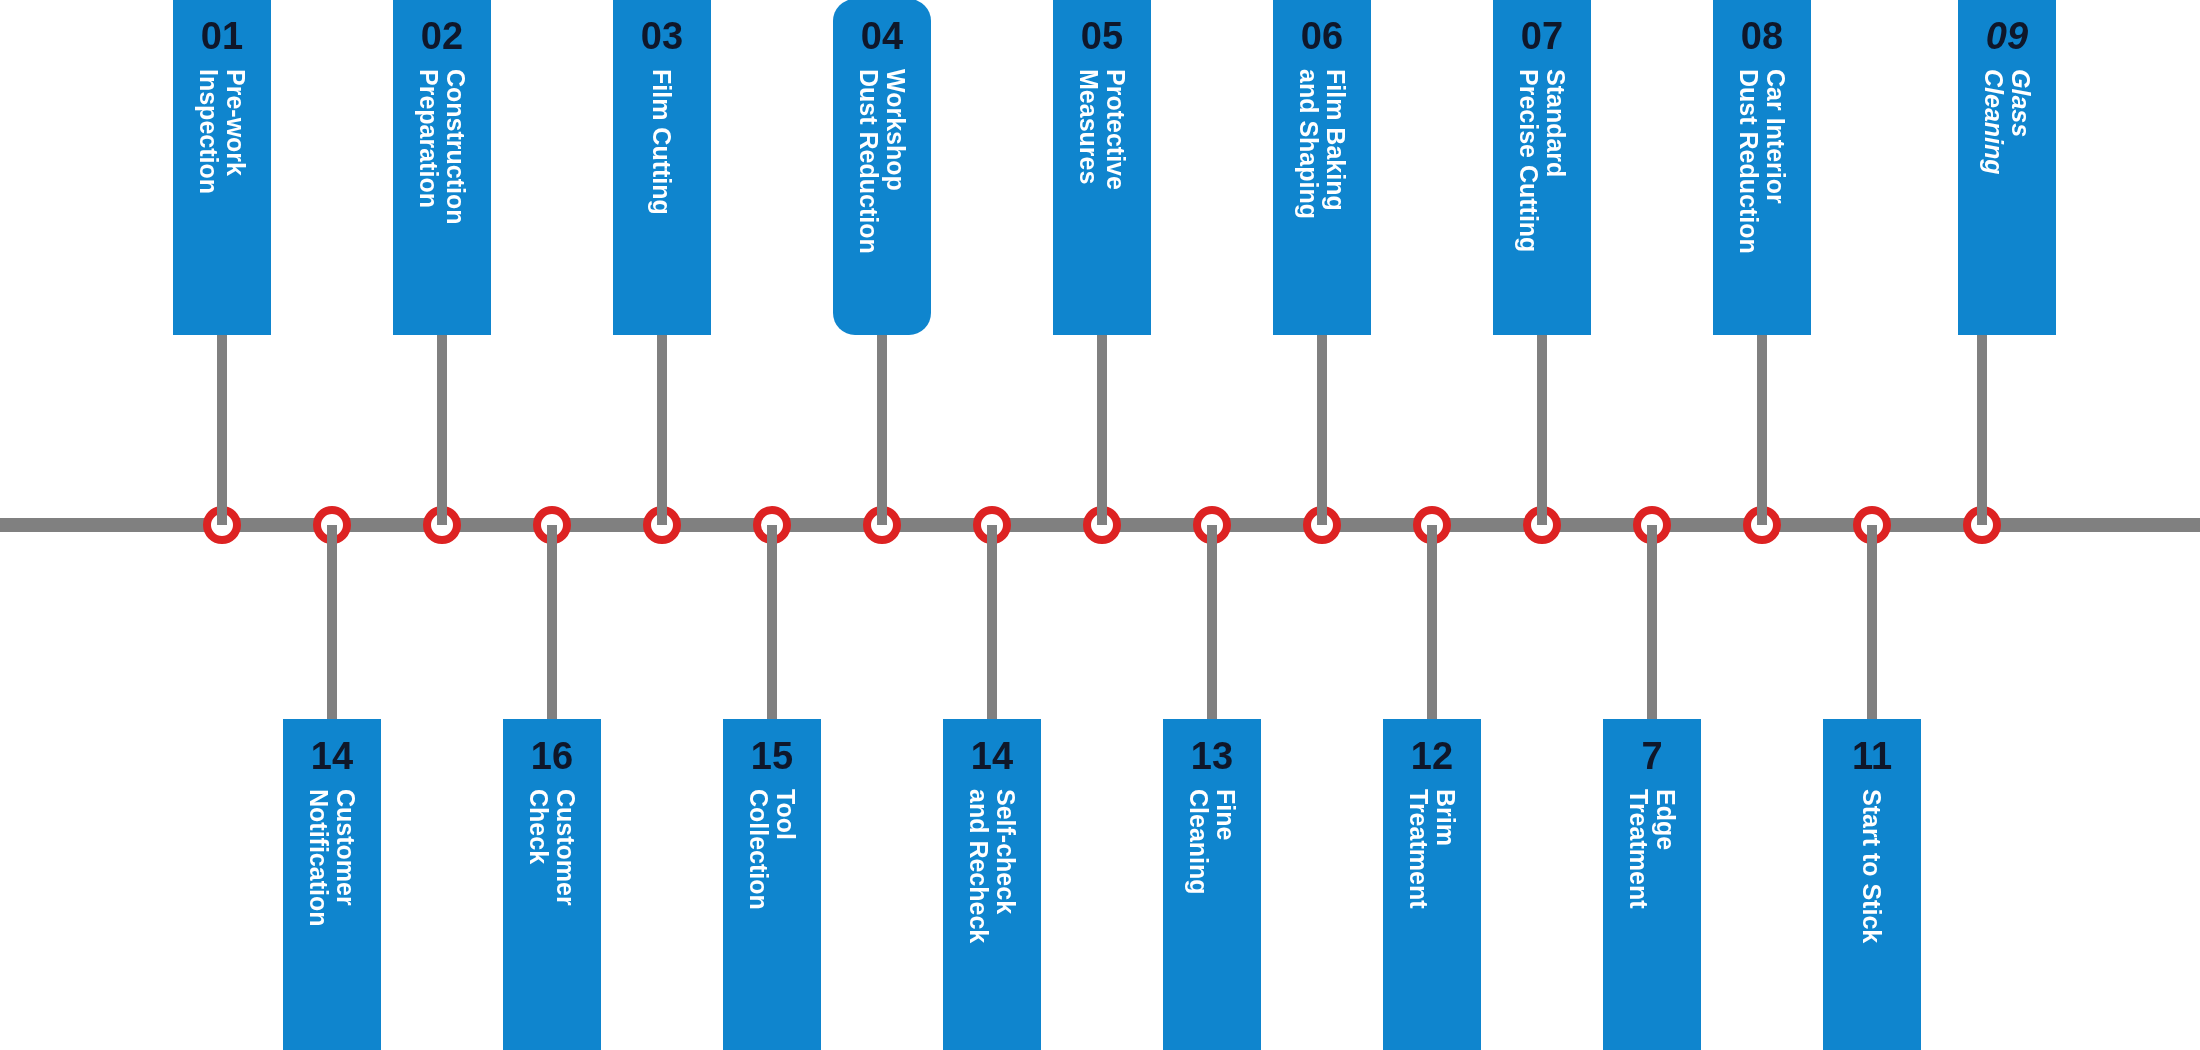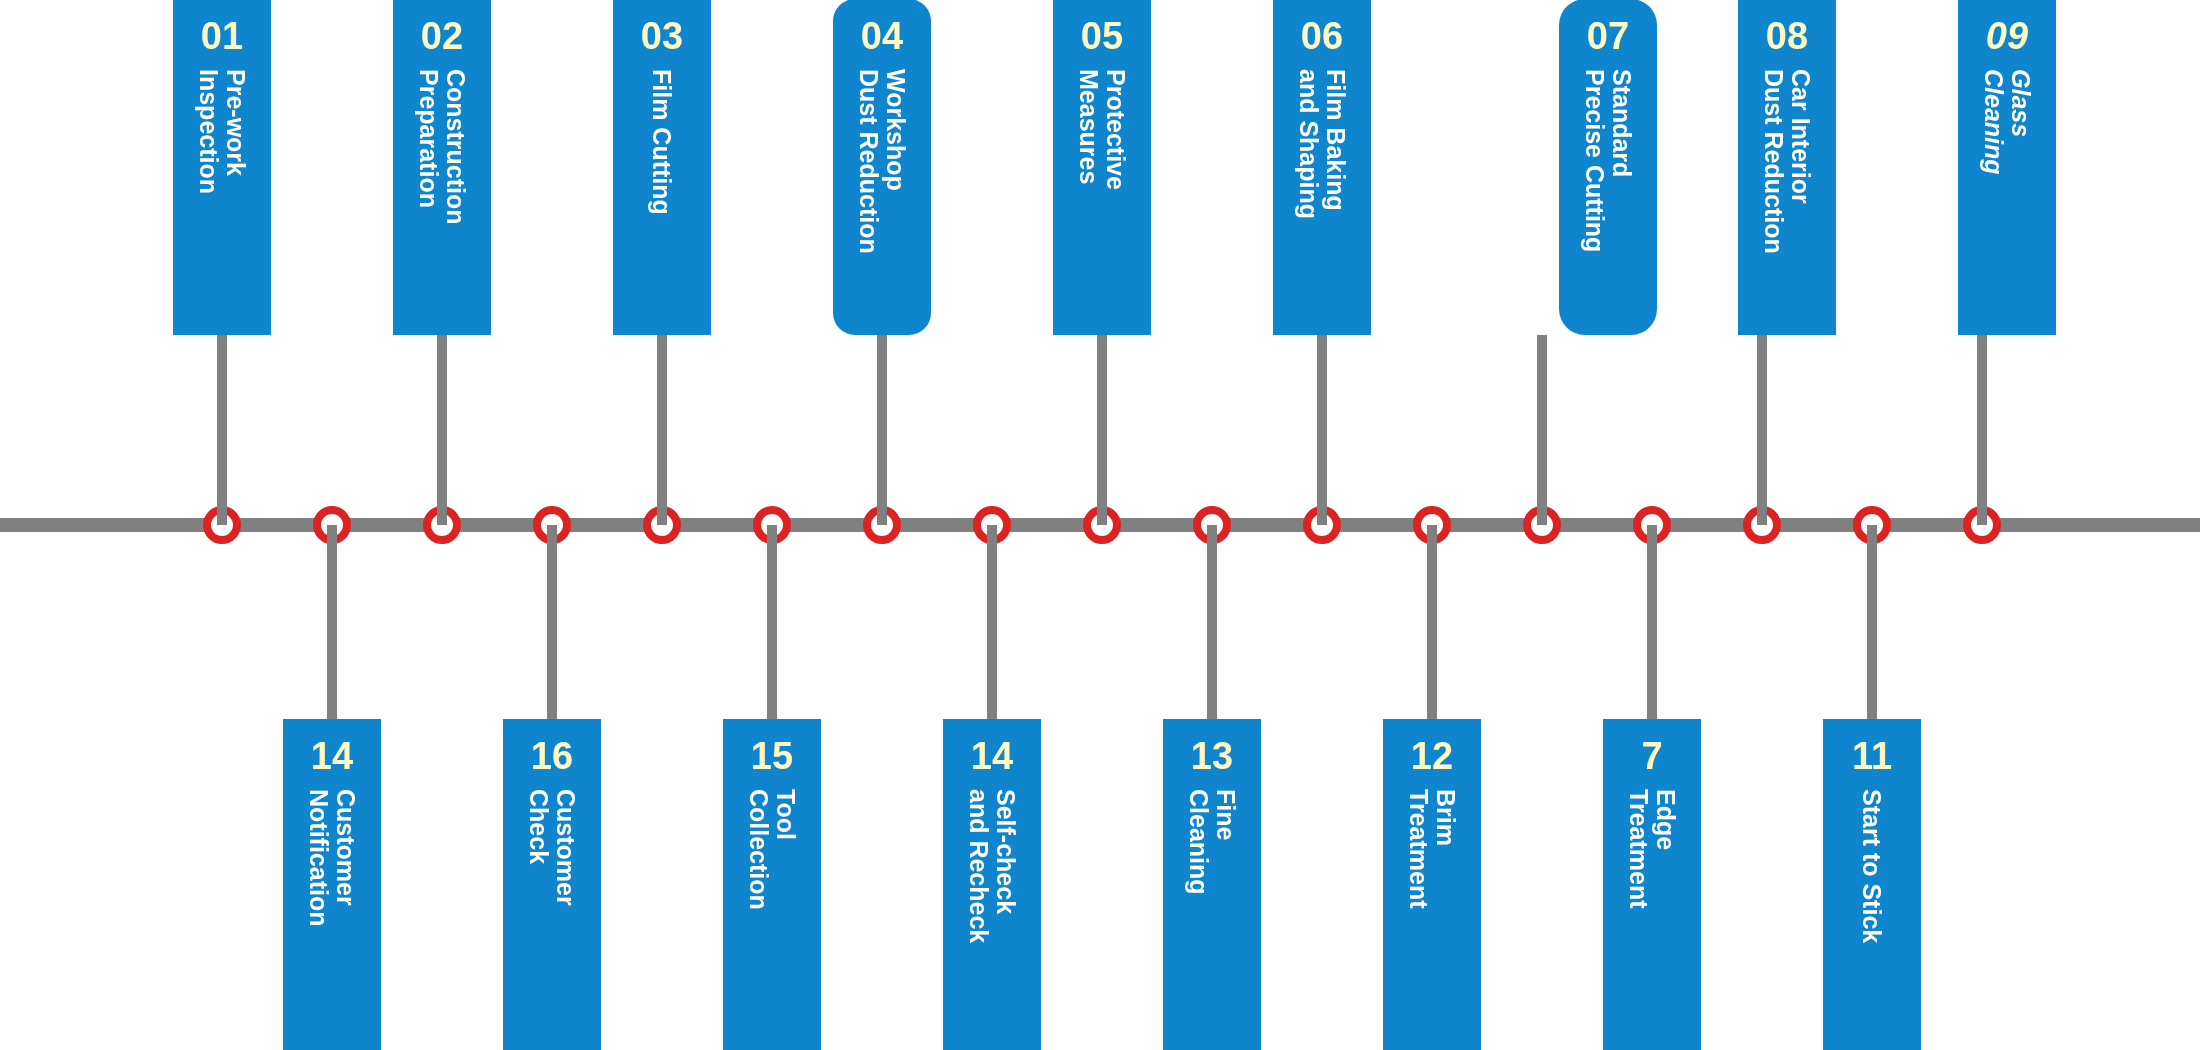--- a/index.html
+++ b/index.html
@@ -63,21 +63,21 @@
   .card.bottom {
     top: 719px;
     height: 340px;
   }
 
   .card-num {
     position: absolute;
     left: 0;
     width: 98px;
     text-align: center;
-    color: #fef9c3;
+    color: #0f172a;
     font-size: 38px;
     font-weight: bold;
     line-height: 1;
     letter-spacing: 0px;
   }
   .card.top .card-num { top: 18px; }
   .card.bottom .card-num { top: 18px; }
 
   .card-label-wrap {
     position: absolute;
@@ -198,30 +198,30 @@
       </div>
       <div class="card top" style="left: 1273px; padding-left: 20px;">
         <div class="card-num">06</div>
         <div class="card-label-wrap">
           <div class="card-label">
             <span class="ln">Film Baking</span>
             <span class="ln">and Shaping</span>
           </div>
         </div>
       </div>
-      <div class="card top" style="left: 1559px; border-radius: 26px;">
+      <div class="card top" style="left: 1493px;">
         <div class="card-num">07</div>
         <div class="card-label-wrap">
           <div class="card-label">
             <span class="ln">Standard</span>
             <span class="ln">Precise Cutting</span>
           </div>
         </div>
       </div>
-      <div class="card top" style="left: 1713px; margin-left: 25px;">
+      <div class="card top" style="left: 1713px;">
         <div class="card-num">08</div>
         <div class="card-label-wrap">
           <div class="card-label">
             <span class="ln">Car Interior</span>
             <span class="ln">Dust Reduction</span>
           </div>
         </div>
       </div>
       <div class="card top" style="left: 1958px; font-style: italic;">
         <div class="card-num">09</div>

